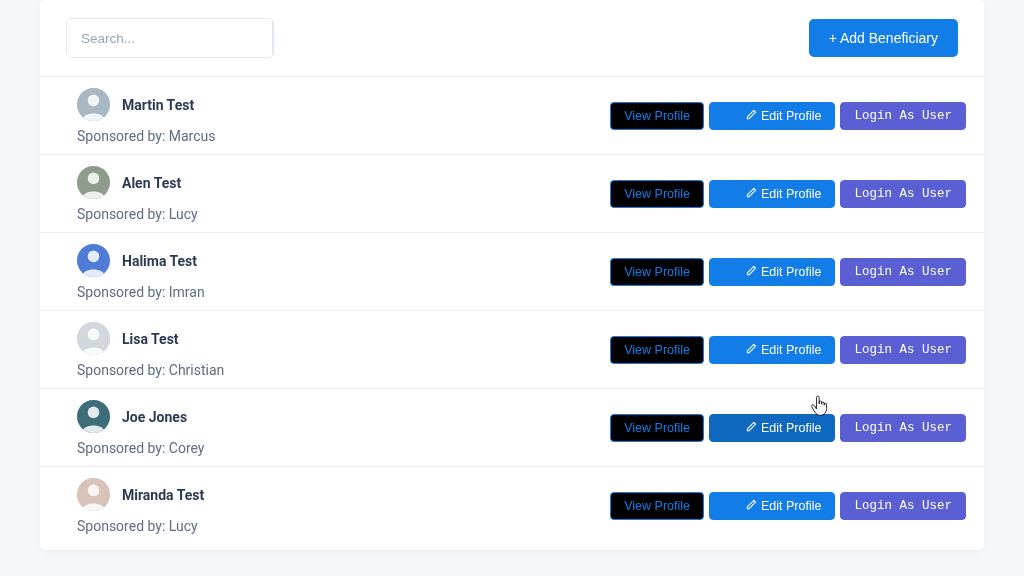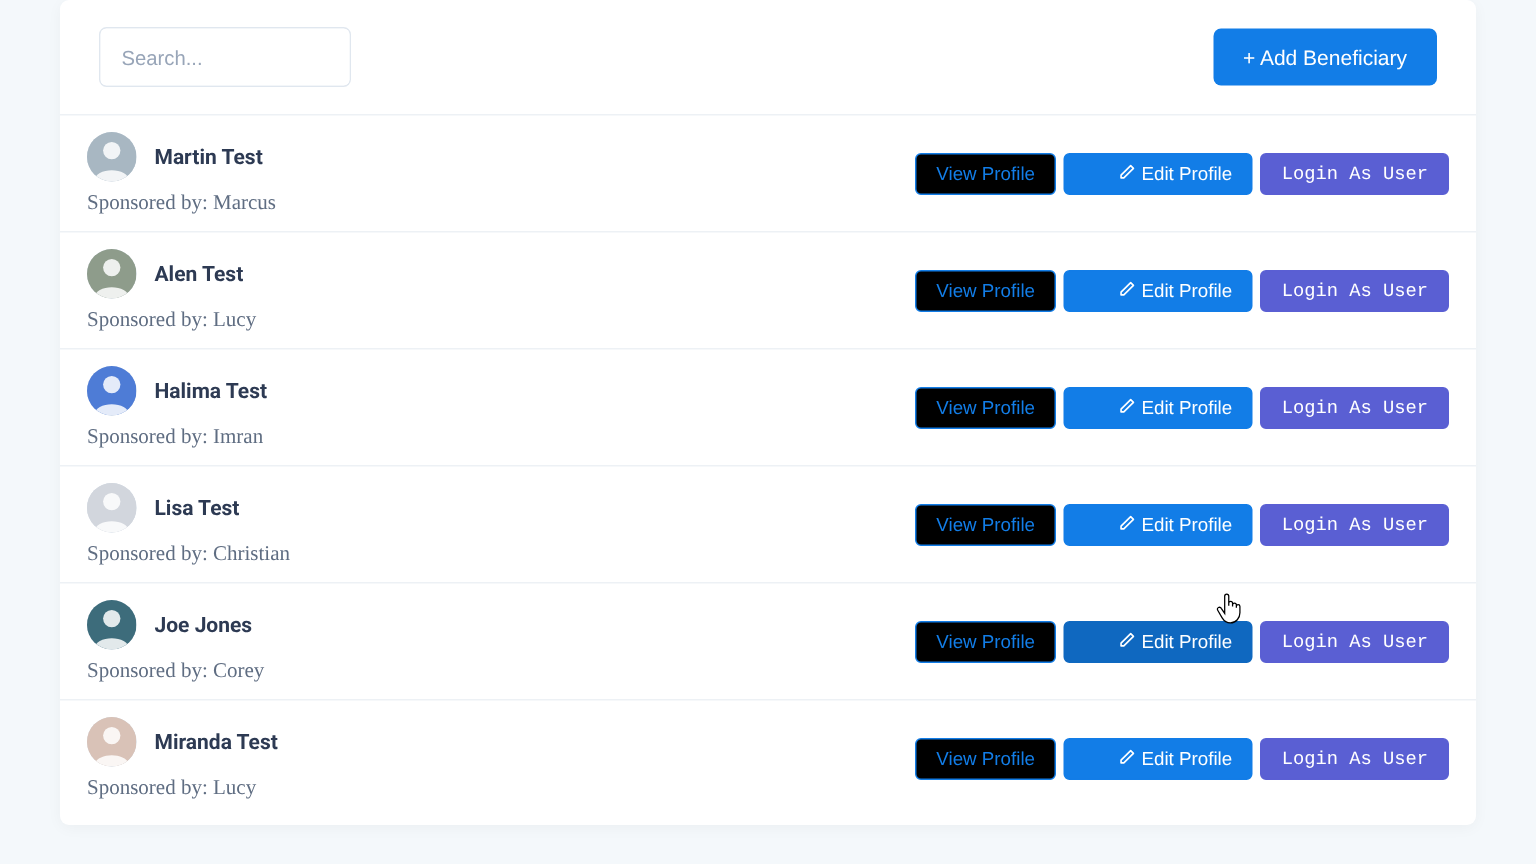--- a/index.html
+++ b/index.html
@@ -21,21 +21,21 @@
       padding-bottom: 6px;
     }
     .toolbar {
       display: flex;
       align-items: center;
       justify-content: space-between;
       padding: 18px 26px 18px 26px;
     }
     .search-wrap {
       display: flex;
-      width: 168px;
+      width: 208px;
       height: 40px;
       border: 1px solid #e0e7ef;
       border-radius: 5px;
       overflow: hidden;
     }
     .search-input {
       flex: 1;
       border: none;
       outline: none;
       padding: 0 14px;
@@ -69,20 +69,21 @@
       justify-content: space-between;
       border-top: 1px solid #edf1f5;
       padding: 11px 18px 10px 18px;
       min-height: 71px;
     }
     .row:first-of-type { }
     .row-left {
       display: flex;
       flex-direction: column;
       gap: 7px;
+      margin-left: 19px;
     }
     .name-line {
       display: flex;
       align-items: center;
       gap: 12px;
     }
     .avatar {
       width: 33px;
       height: 33px;
       border-radius: 50%;
@@ -96,21 +97,20 @@
     .avatar svg { width: 100%; height: 100%; }
     .name {
       font-weight: 700;
       font-size: 14px;
       color: #2d3a53;
     }
     .sponsor {
       font-size: 14px;
       color: #5f6d82;
       font-weight: 400;
-      font-family: Liberation Serif, serif;
     }
     .row-actions {
       display: flex;
       gap: 5px;
       align-items: center;
     }
     .btn {
       display: inline-flex;
       align-items: center;
       gap: 4px;

